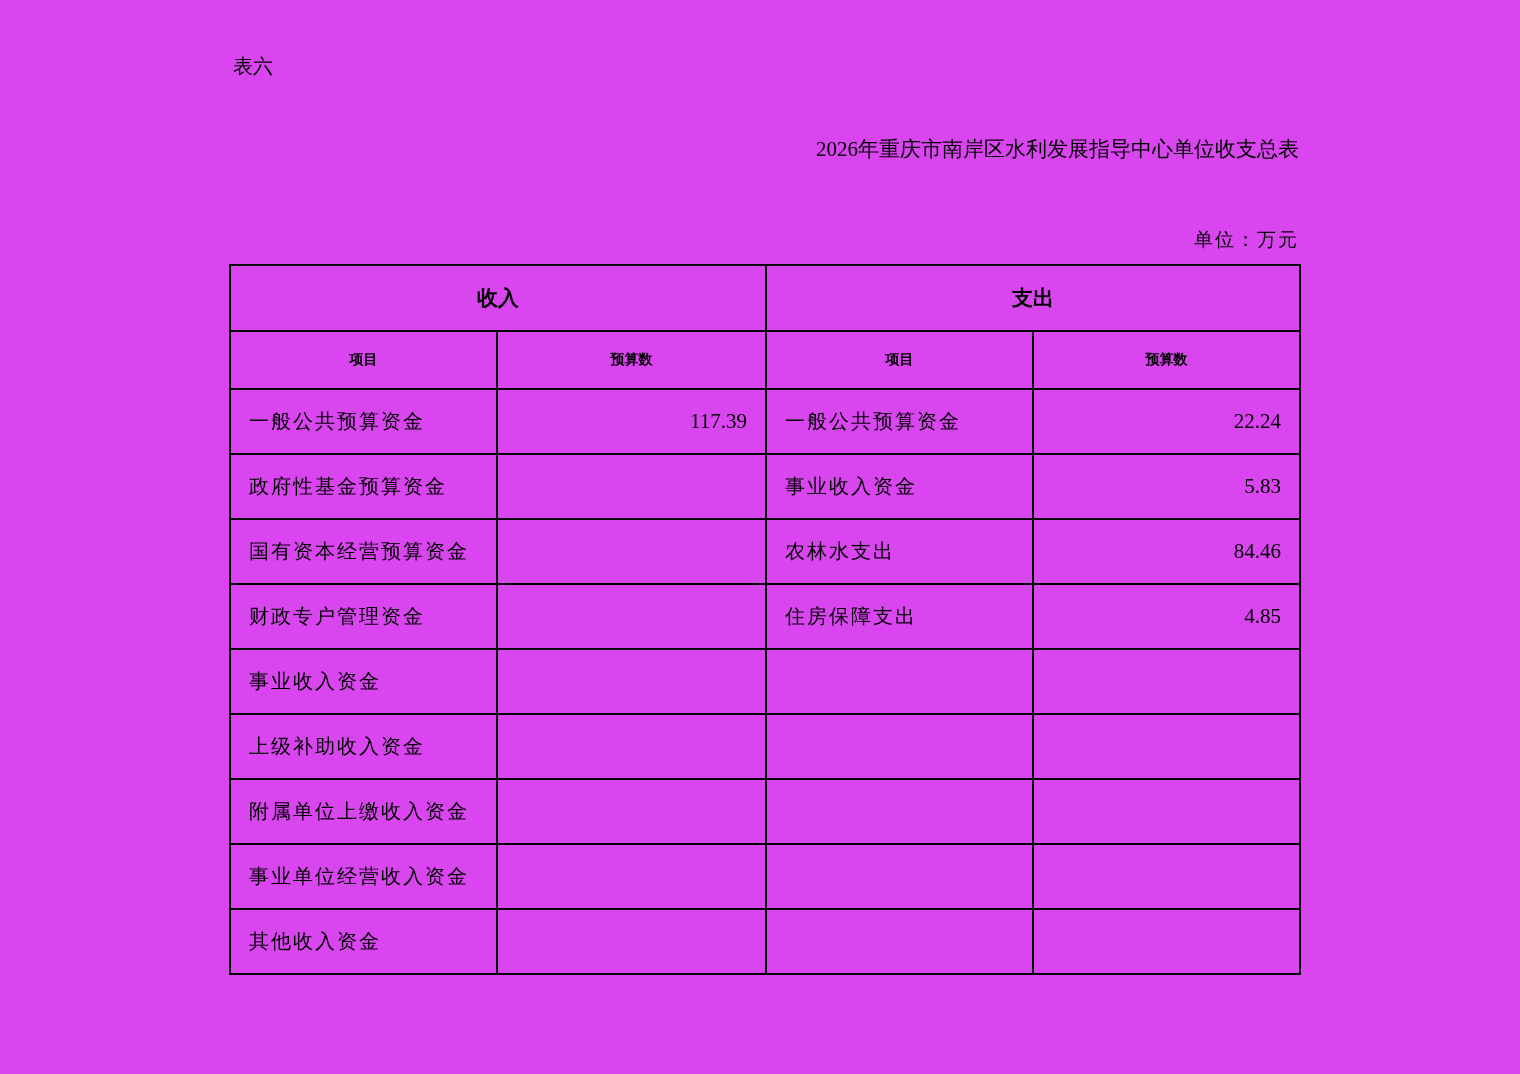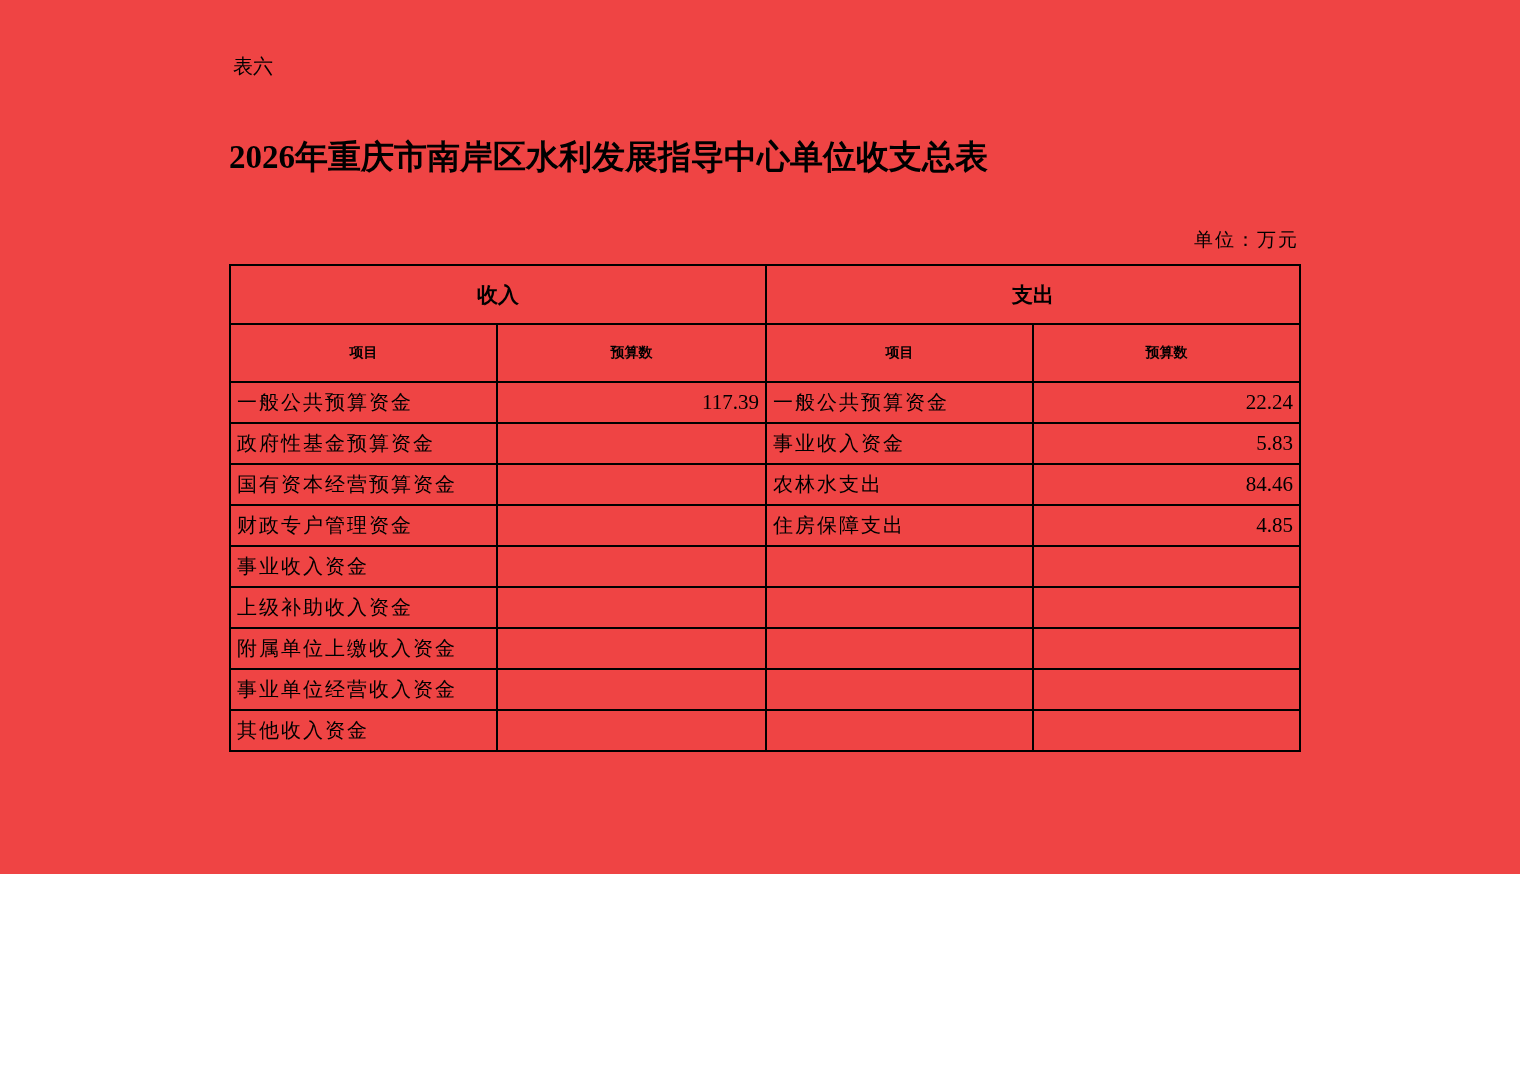--- a/index.html
+++ b/index.html
@@ -1,40 +1,40 @@
 <!DOCTYPE html>
 <html><head>
 <meta charset="utf-8">
 <style>
   * { box-sizing: border-box; }
   html, body { margin: 0; padding: 0; background: #ffffff; }
   .page {
     position: relative;
     width: 1520px;
-    height: 874px;
-    background: #ef4444;
+    height: 1074px;
+    background: #d946ef;
     color: #000000;
     font-family: "Liberation Serif", serif;
     overflow: hidden;
   }
   .table-label {
     position: absolute;
     left: 233px;
     top: 53px;
     font-size: 20px;
     font-family: "Liberation Serif", serif;
   }
   .doc-title {
     position: absolute;
     left: 229px;
     top: 135px;
     width: 1070px;
-    text-align: left;
-    font-size: 33px;
-    font-weight: bold;
+    text-align: right;
+    font-size: 21px;
+    font-weight: normal;
     font-family: "Liberation Serif", serif;
   }
   .unit-note {
     position: absolute;
     left: 229px;
     top: 227px;
     width: 1070px;
     text-align: right;
     font-size: 19px;
     letter-spacing: 2px;
@@ -43,21 +43,21 @@
   table.budget {
     position: absolute;
     left: 229px;
     top: 264px;
     width: 1070px;
     border-collapse: collapse;
     table-layout: fixed;
   }
   table.budget td {
     border: 2px solid #000000;
-    padding: 6px;
+    padding: 18px;
     overflow: hidden;
     white-space: nowrap;
     vertical-align: middle;
   }
   tr.group-header td {
     height: 59px;
     text-align: center;
     font-family: "Liberation Sans", sans-serif;
     font-weight: bold;
     font-size: 21px;

